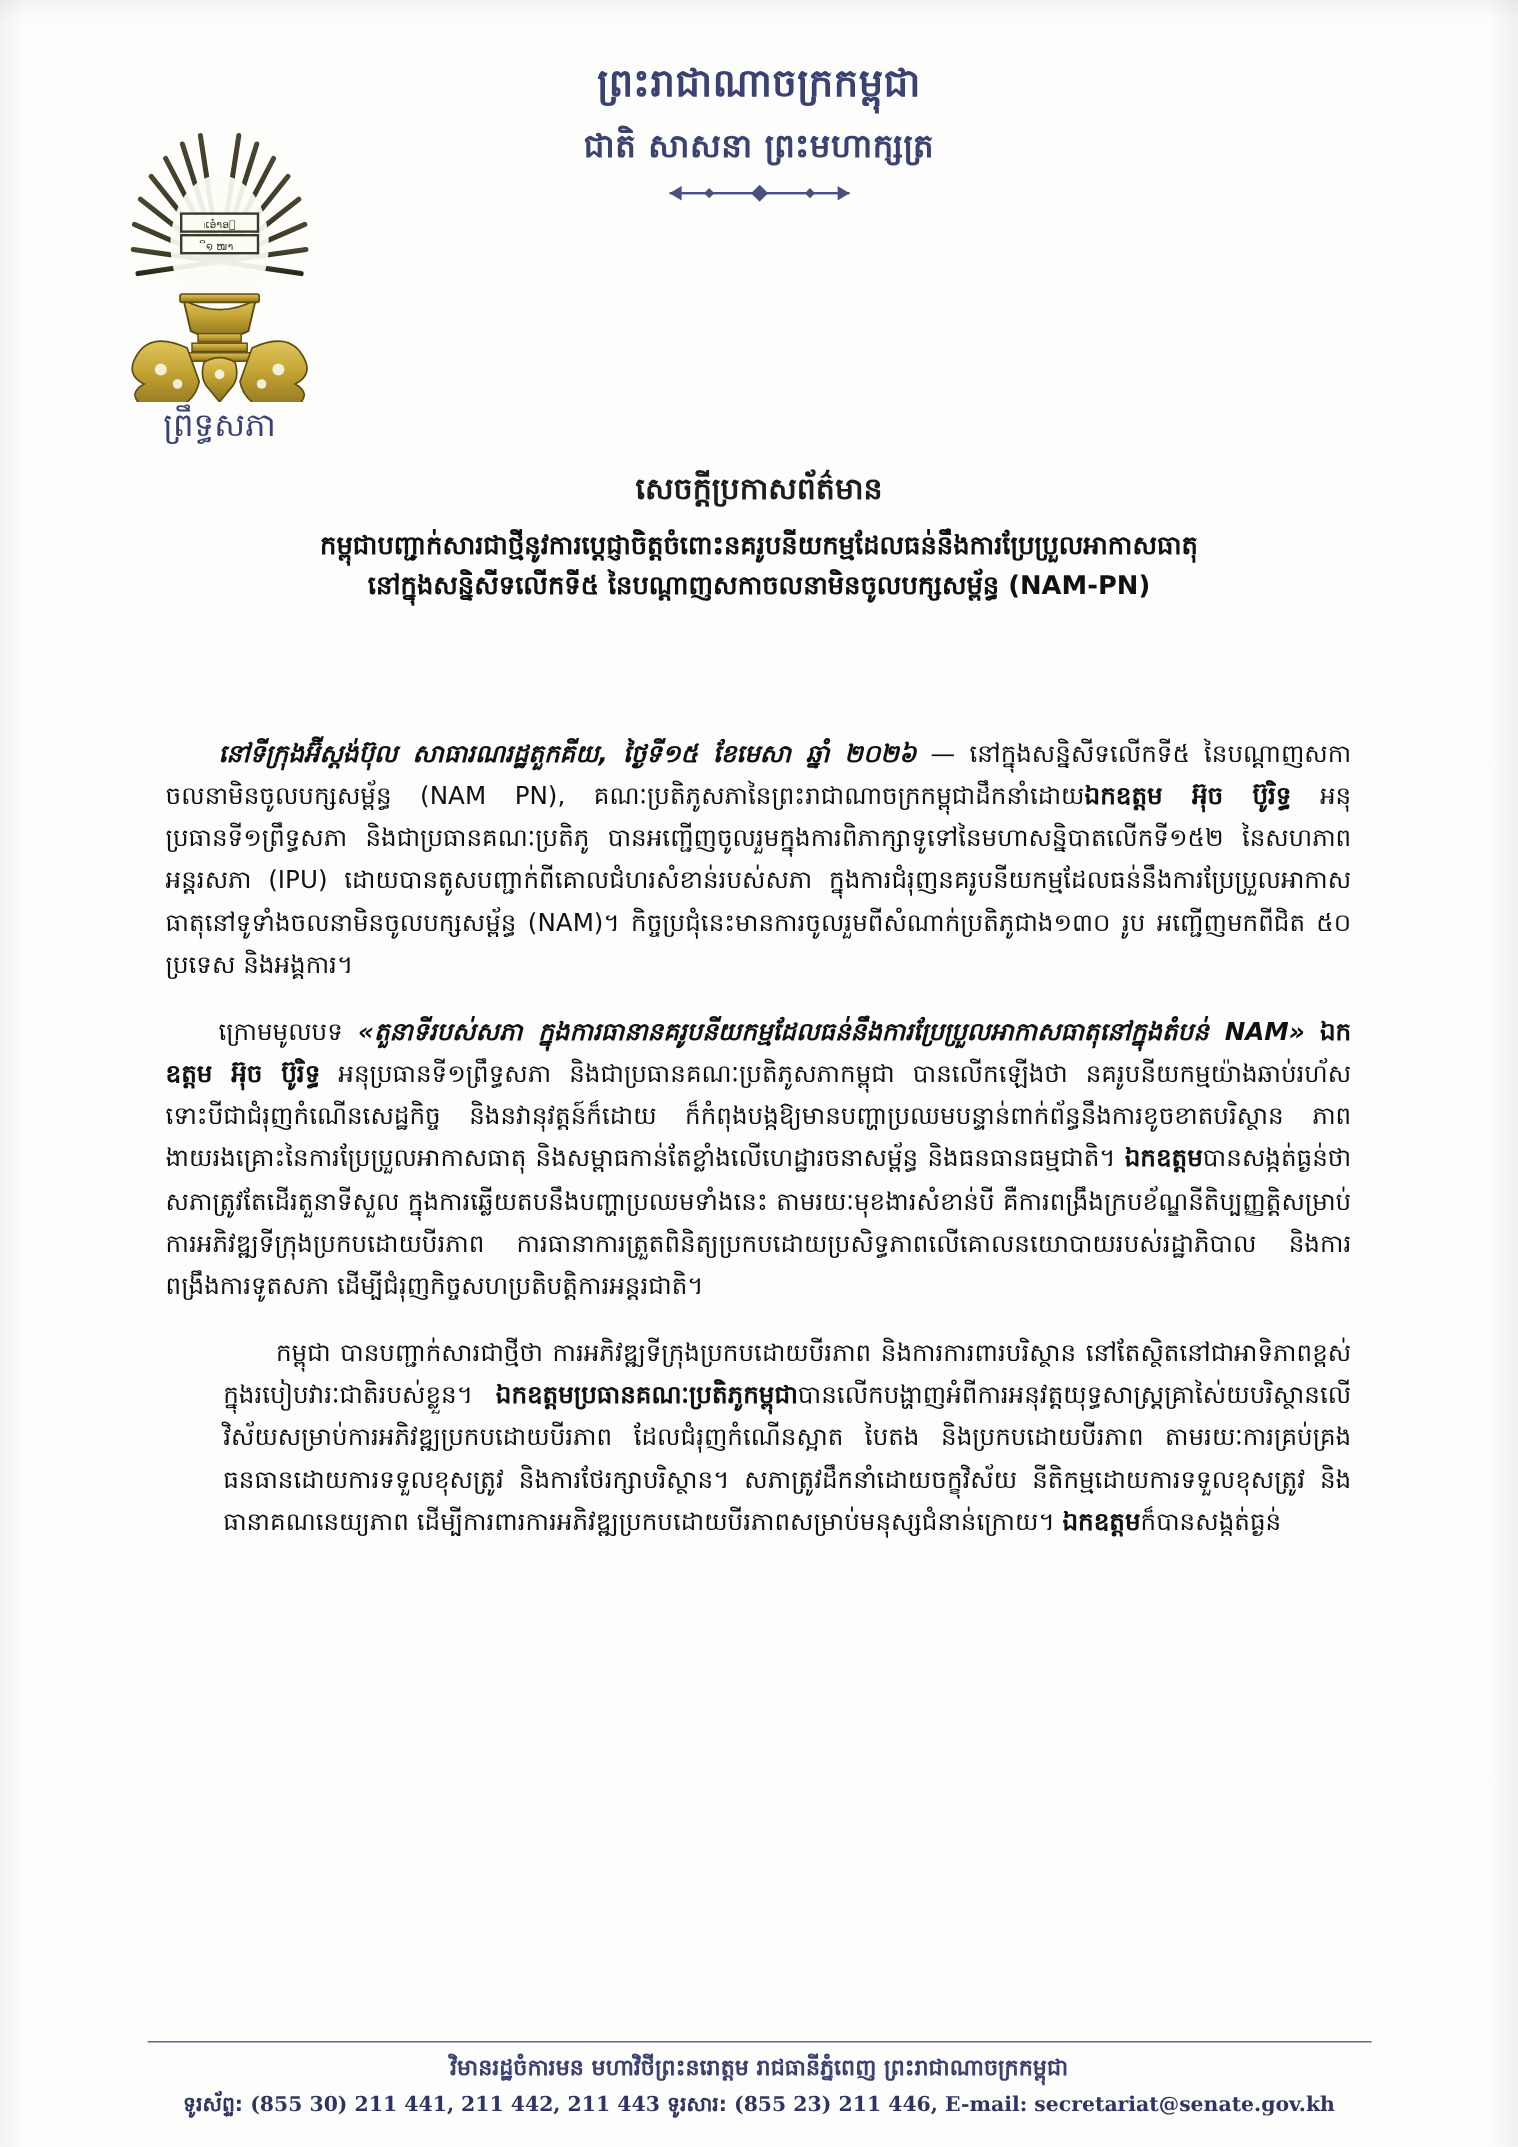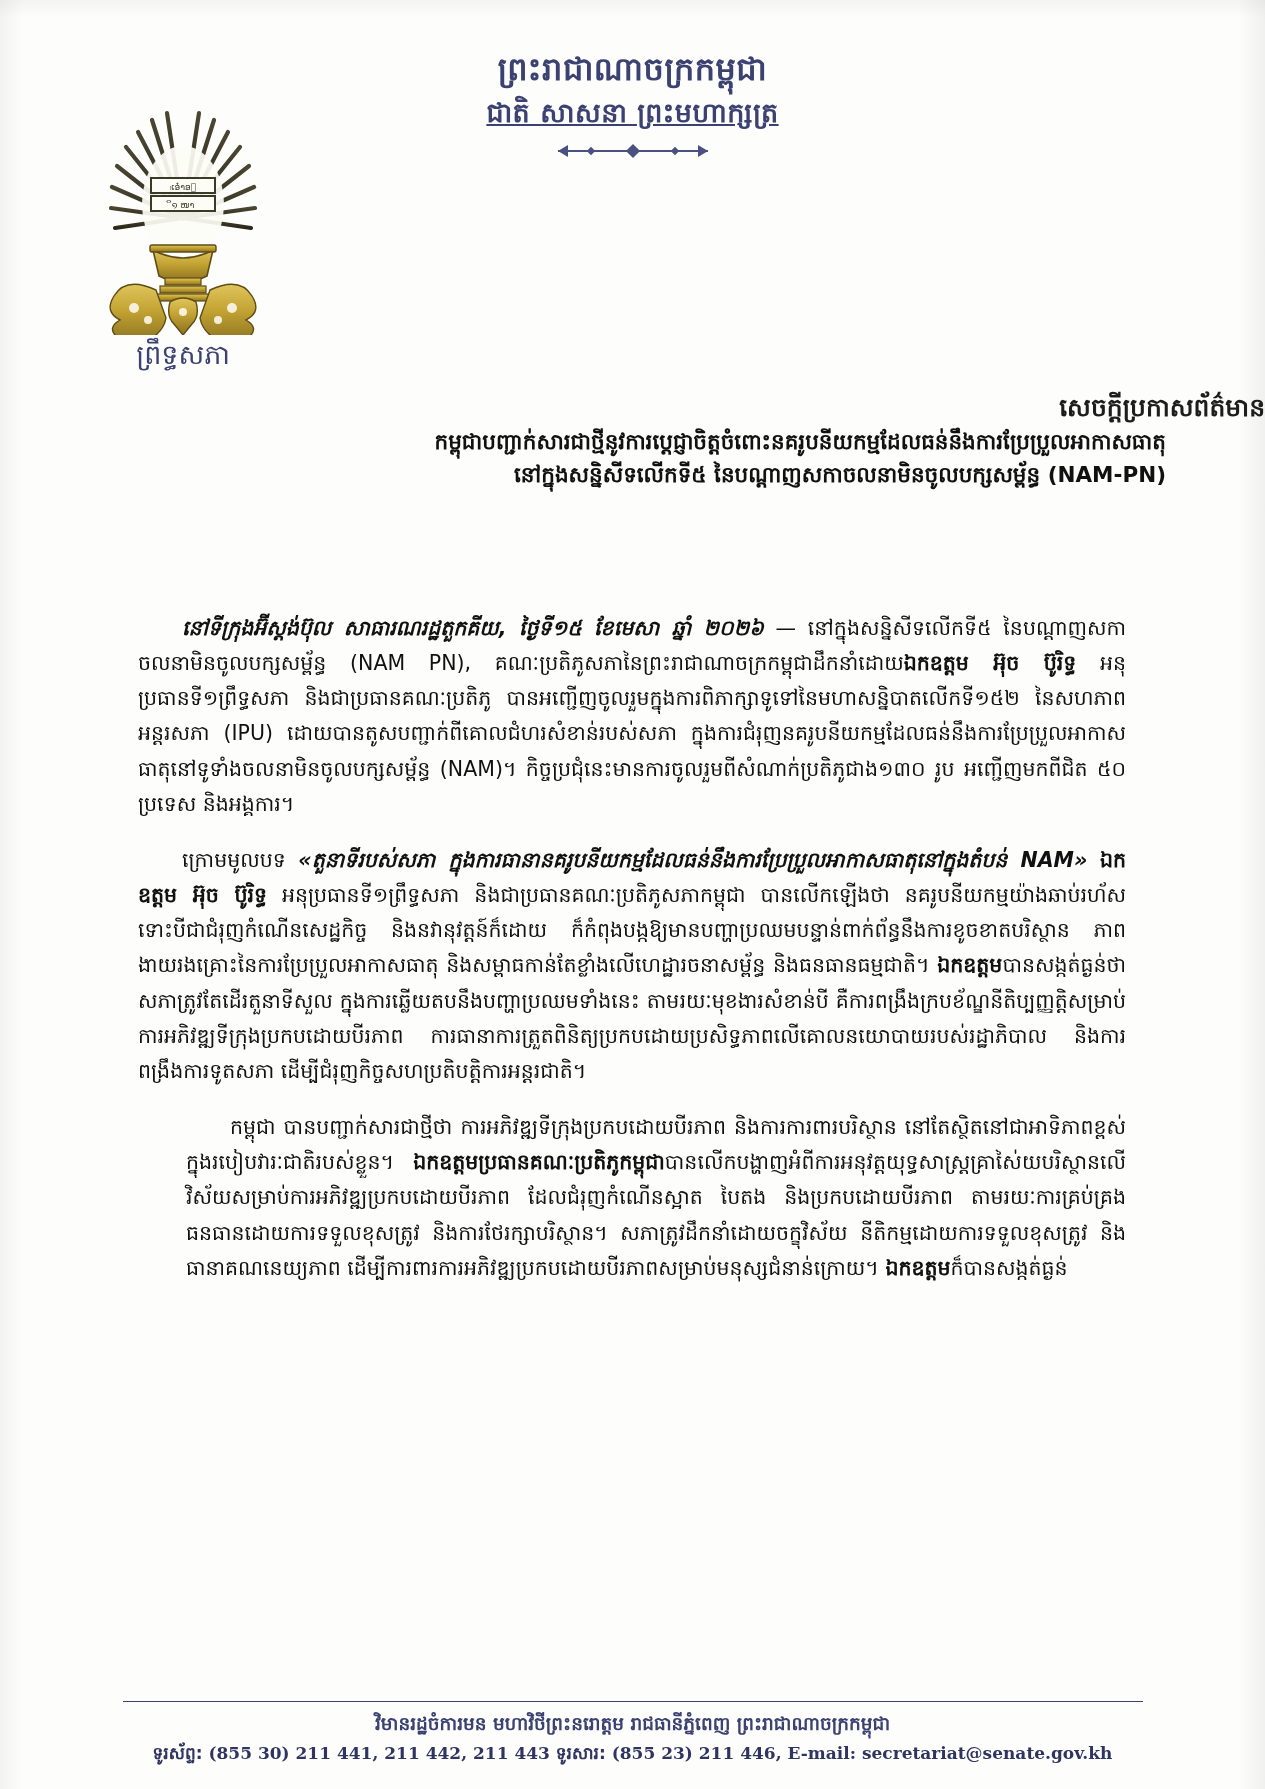--- a/index.html
+++ b/index.html
@@ -21,21 +21,21 @@
       #fdfdfc;
   }
 
   .header { position:absolute; top:48px; left:0; width:100%; text-align:center; }
   .kingdom-line1 {
     color:#3b4272; font-size:32px; font-weight:bold; letter-spacing:0.5px;
     line-height:1.35; font-family:"DejaVu Sans","Liberation Sans",sans-serif;
   }
   .kingdom-line2 {
     color:#3b4272; font-size:27px; font-weight:bold; letter-spacing:0.5px;
-    line-height:1.45; margin-top:2px;text-decoration:underline;
+    line-height:1.45; margin-top:12px;
   }
   .divider-orn {
     margin:12px auto 0; width:150px; height:14px; position:relative;
   }
   .divider-orn .bar {
     position:absolute; top:6px; left:0; width:100%; height:1.5px; background:#4a5080;
   }
   .divider-orn .dia {
     position:absolute; top:2px; left:50%; margin-left:-5px;
     width:10px; height:10px; background:#4a5080; transform:rotate(45deg);
@@ -53,26 +53,26 @@
   .divider-orn .tip-r { right:0; border-left:10px solid #4a5080; }
 
   
   .emblem-wrap { position:absolute; left:88px; top:100px; width:190px; text-align:center; }
   .emblem { width:175px; height:235px; margin:0 auto; position:relative; }
   .senate-label {
     color:#3b4272; font-size:27px; font-weight:normal; margin-top:6px; line-height:1;
   }
 
   
-  .titleblock { position:absolute; top:392px; left:0; width:100%; text-align:right; }
+  .titleblock { position:absolute; top:392px; left:0; width:100%; text-align:center; }
   .doc-title {
     color:#1d1d1d; font-size:25px; font-weight:bold; line-height:1.3;
   }
   .subtitle {
-    color:#111; font-size:21.5px; font-weight:bold; line-height:1.55;
+    margin-top:14px; color:#111; font-size:21.5px; font-weight:bold; line-height:1.55;
     padding:0 99px;
   }
   .subtitle .ln { display:block; }
 
   
   .body {
     position:absolute; top:590px; left:138px; width:988px;
     color:#111; font-size:20.5px; line-height:1.72; text-align:justify;
   }
   .para { margin-bottom:11px; text-indent:44px; }

